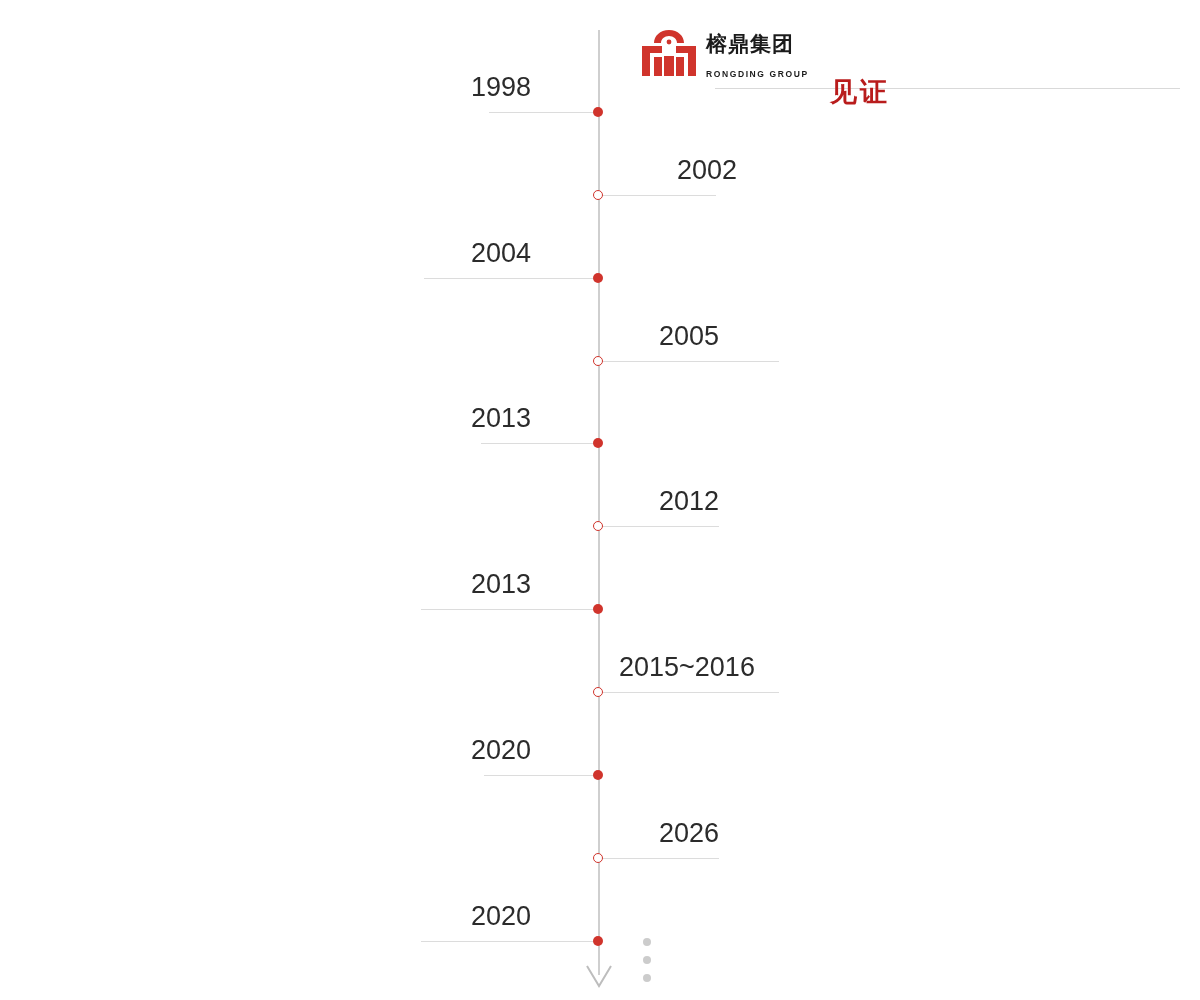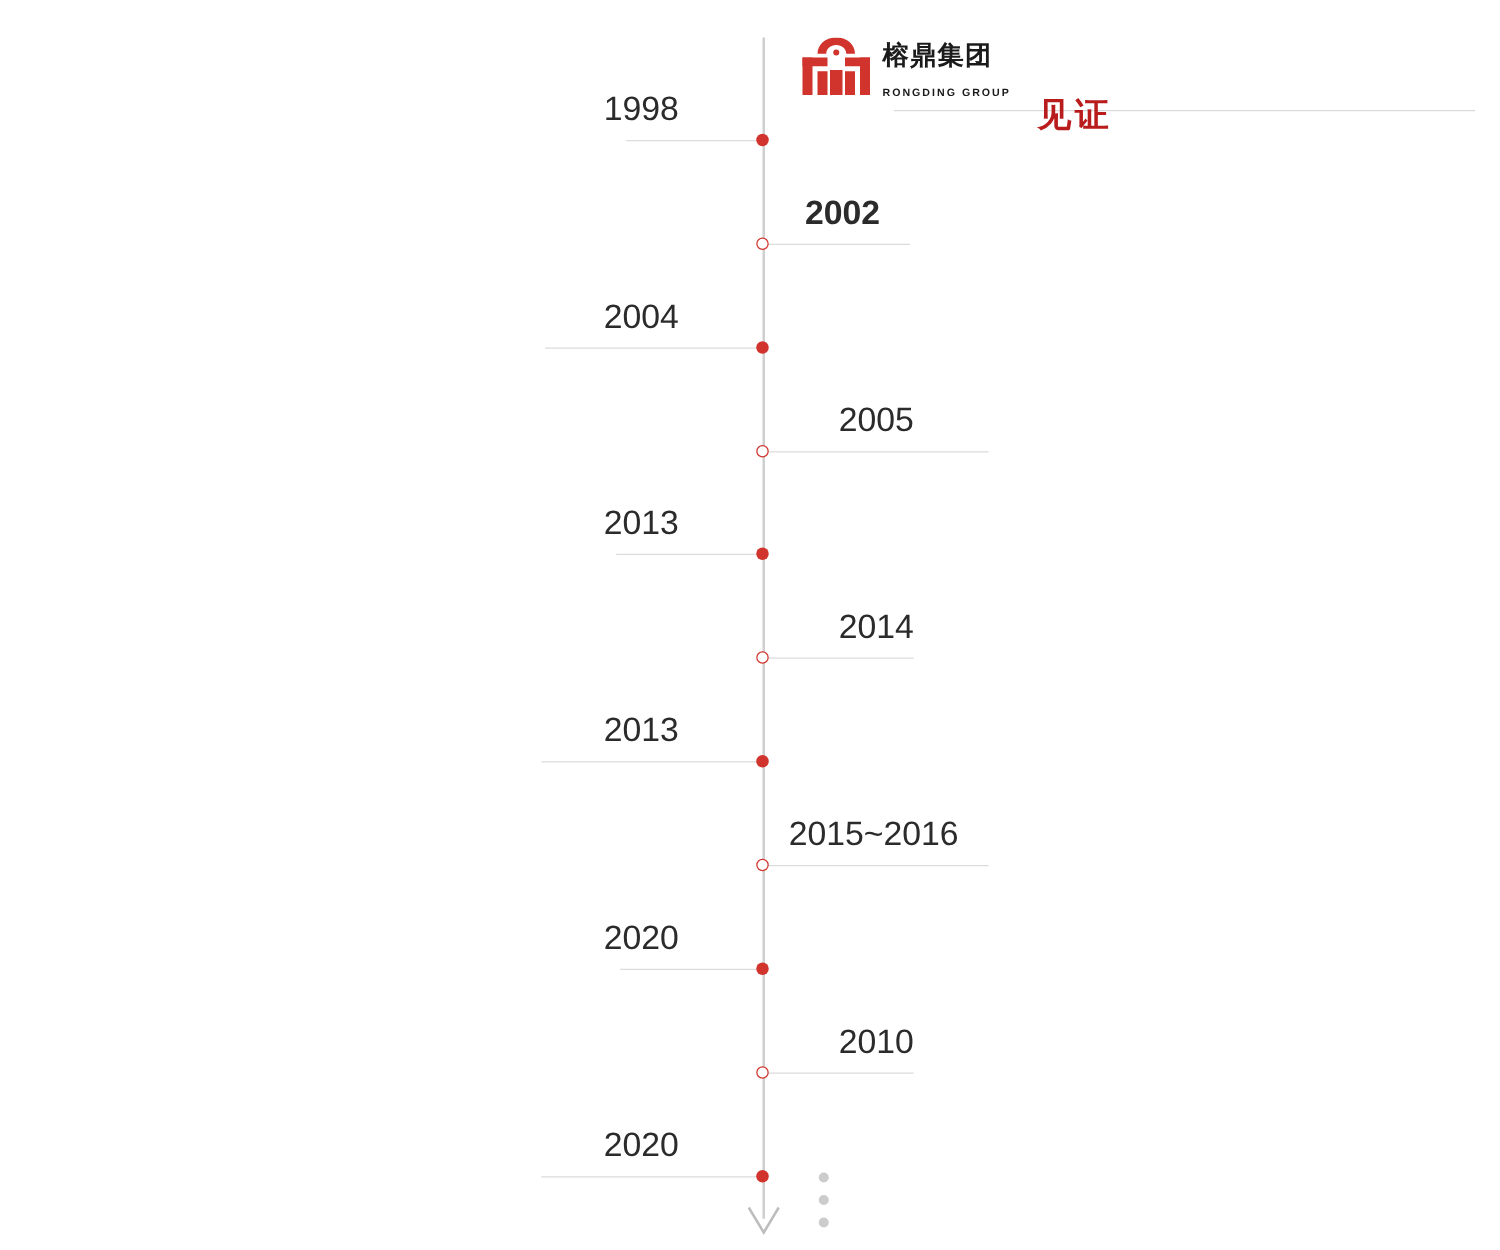--- a/index.html
+++ b/index.html
@@ -90,21 +90,20 @@
     letter-spacing: 1px;
   }
 
   
   #timeline {
     position: absolute;
     left: 0;
     top: 0;
     width: 971px;
     height: 1000px;
-    margin-left: 12px;
   }
   .axis {
     position: absolute;
     left: 598px;
     top: 30px;
     width: 2px;
     height: 945px;
     background: #cfcfcf;
   }
   .arrow {
@@ -226,61 +225,61 @@
 
   <div id="nodes-container">
       <div class="node" style="top: 112px;">
         <div class="conn left" style="width: 110px;"></div>
         <div class="dot filled"></div>
         <div class="year left" style="right: 669px;">1998</div>
       </div>
       <div class="node" style="top: 195px;">
         <div class="conn right" style="width: 115px;"></div>
         <div class="dot hollow"></div>
-        <div class="year right" style="left: 632px; font-weight: bold;">2002</div>
+        <div class="year right" style="left: 677px;">2002</div>
       </div>
       <div class="node" style="top: 278px;">
         <div class="conn left" style="width: 175px;"></div>
         <div class="dot filled"></div>
         <div class="year left" style="right: 669px;">2004</div>
       </div>
       <div class="node" style="top: 361px;">
         <div class="conn right" style="width: 178px;"></div>
         <div class="dot hollow"></div>
         <div class="year right" style="left: 659px;">2005</div>
       </div>
       <div class="node" style="top: 443px;">
         <div class="conn left" style="width: 118px;"></div>
         <div class="dot filled"></div>
         <div class="year left" style="right: 669px;">2013</div>
       </div>
       <div class="node" style="top: 526px;">
         <div class="conn right" style="width: 118px;"></div>
         <div class="dot hollow"></div>
-        <div class="year right" style="left: 659px;">2014</div>
+        <div class="year right" style="left: 659px;">2012</div>
       </div>
       <div class="node" style="top: 609px;">
         <div class="conn left" style="width: 178px;"></div>
         <div class="dot filled"></div>
         <div class="year left" style="right: 669px;">2013</div>
       </div>
       <div class="node" style="top: 692px;">
         <div class="conn right" style="width: 178px;"></div>
         <div class="dot hollow"></div>
         <div class="year right" style="left: 619px;">2015~2016</div>
       </div>
       <div class="node" style="top: 775px;">
         <div class="conn left" style="width: 115px;"></div>
         <div class="dot filled"></div>
         <div class="year left" style="right: 669px;">2020</div>
       </div>
       <div class="node" style="top: 858px;">
         <div class="conn right" style="width: 118px;"></div>
         <div class="dot hollow"></div>
-        <div class="year right" style="left: 659px;">2010</div>
+        <div class="year right" style="left: 659px;">2026</div>
       </div>
       <div class="node" style="top: 941px;">
         <div class="conn left" style="width: 178px;"></div>
         <div class="dot filled"></div>
         <div class="year left" style="right: 669px;">2020</div>
       </div>
     </div>
 
   <div id="more-dots">
     <span></span>

